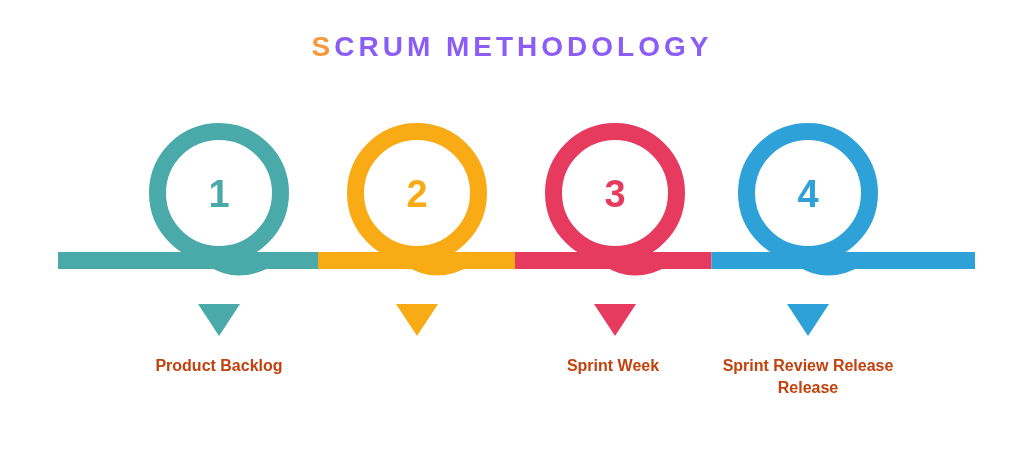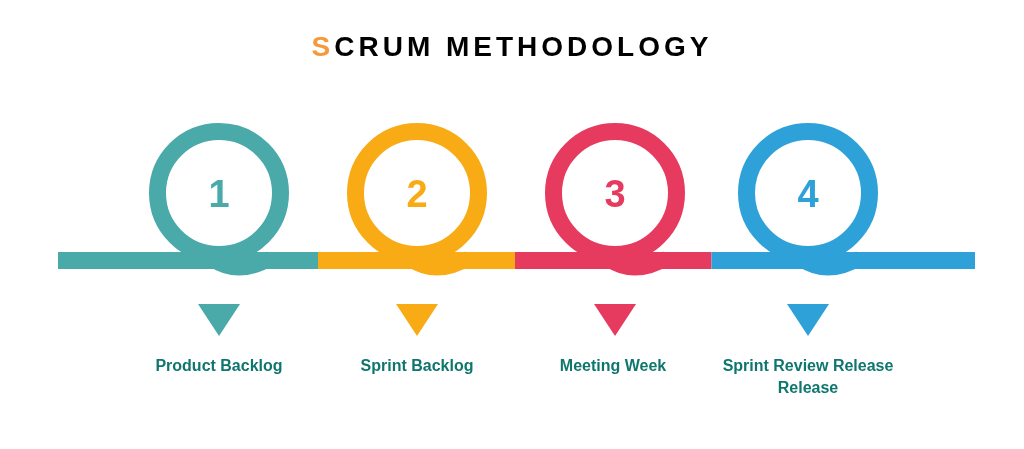--- a/index.html
+++ b/index.html
@@ -37,34 +37,34 @@
     font-size: 38px;
     font-weight: 700;
   }
   .step-label {
     position: absolute;
     top: 355px;
     width: 200px;
     text-align: center;
     font-size: 16px;
     font-weight: 700;
-    color: #0f766e;
+    color: #c2410c;
     line-height: 22px;
   }
   .label-1 { left: 119px; }
   .label-2 { left: 317px; }
   .label-3 { left: 513px; }
   .label-4 { left: 708px; }
 </style>
 </head>
 <body>
 
 <div class="canvas">
 
-  <div class="title"><span style="color: rgb(246, 153, 59);">S</span><span style="color: #000000;">CRUM METHODOLOGY</span></div>
+  <div class="title"><span style="color: rgb(246, 153, 59);">S</span><span style="color: #8b5cf6;">CRUM METHODOLOGY</span></div>
 
   <svg class="timeline-svg" width="1024" height="449" viewBox="0 0 1024 449">
 
     <rect x="58" y="252" width="260" height="17" fill="#4AA9A9"></rect>
     <rect x="318" y="252" width="197" height="17" fill="#F9AB16"></rect>
     <rect x="515" y="252" width="196.5" height="17" fill="#E63A5F"></rect>
     <rect x="711.5" y="252" width="263.5" height="17" fill="#2EA2D8"></rect>
 
     <path d="M 213 260 Q 239 277 271 258" fill="none" stroke-width="15" stroke="#4AA9A9"></path>
     <circle cx="219" cy="193" r="61.5" fill="none" stroke-width="17" stroke="#4AA9A9"></circle>
@@ -83,17 +83,16 @@
     <text x="615" y="207" text-anchor="middle" fill="#E63A5F">3</text>
     <text x="808" y="207" text-anchor="middle" fill="#2EA2D8">4</text>
 
     <polygon points="198,304 240,304 219,336" fill="#4AA9A9"></polygon>
     <polygon points="396,304 438,304 417,336" fill="#F9AB16"></polygon>
     <polygon points="594,304 636,304 615,336" fill="#E63A5F"></polygon>
     <polygon points="787,304 829,304 808,336" fill="#2EA2D8"></polygon>
   </svg>
 
   <div class="step-label label-1">Product Backlog</div>
-  <div class="step-label label-2">Sprint Backlog</div>
-  <div class="step-label label-3">Meeting Week</div>
+  <div class="step-label label-3">Sprint Week</div>
   <div class="step-label label-4">Sprint Review Release Release</div>
 
 </div>
 
 </body></html>

